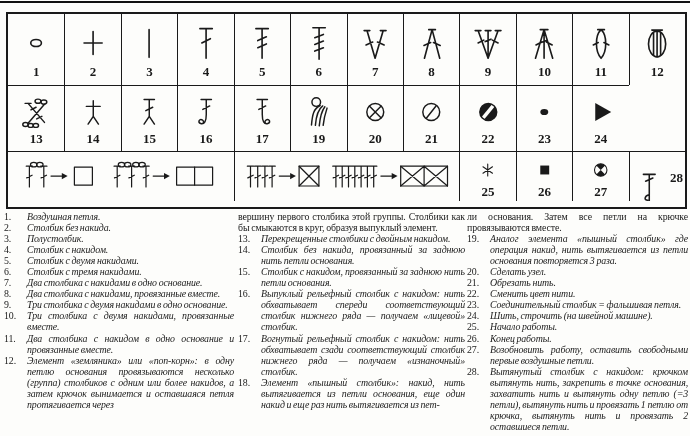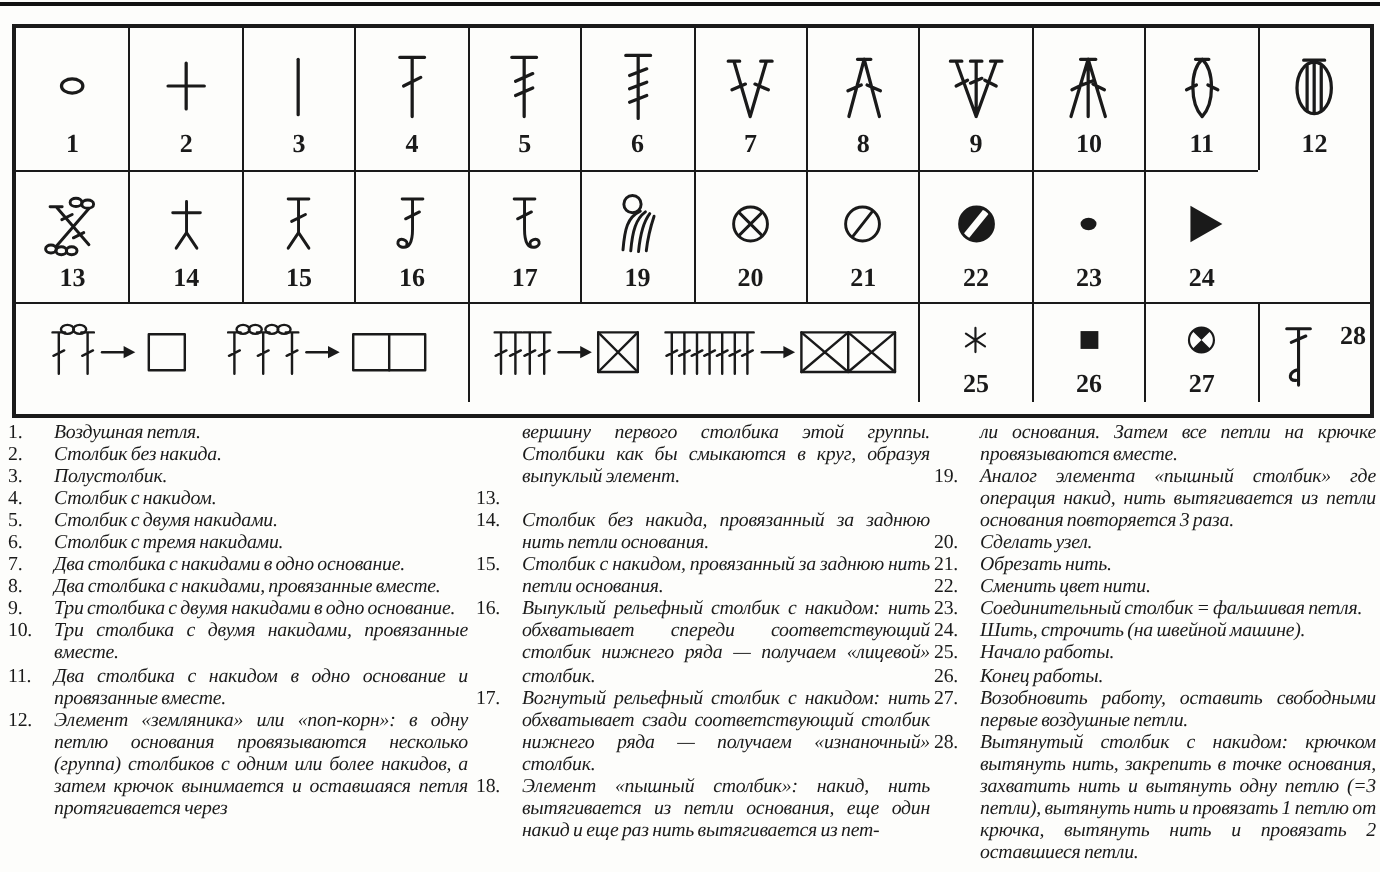--- a/index.html
+++ b/index.html
@@ -15,36 +15,36 @@
   .c.bl{border-left:1.4px solid #1a1a1a;}
   .c.bt{border-top:1.4px solid #1a1a1a;}
   .c .sym{display:flex;align-items:center;justify-content:center;}
   .c .sym svg{display:block;}
   .r1 .sym svg{height:42px;}
   .r2 .sym svg{height:38px;}
   .r3 .sym svg{height:28px;}
   .num{font-weight:bold;font-size:13px;line-height:13px;margin-top:1px;}
   .span4{grid-column:span 4;flex-direction:row;gap:5px;justify-content:center;}
   .span4 svg{display:block;height:36px;}
-  .cell28{flex-direction:row;align-items:flex-start;gap:2px;padding-top:6px;}
+  .cell28{flex-direction:row;align-items:flex-start;gap:2px;padding-top:16px;}
   .cell28 .num{margin-top:3px;}
   svg .ink{stroke:#1a1a1a;stroke-width:1.7;fill:none;stroke-linecap:round;stroke-linejoin:round;}
   svg .thin{stroke:#1a1a1a;stroke-width:1.35;fill:none;stroke-linecap:round;stroke-linejoin:round;}
   svg .fill{fill:#1a1a1a;stroke:none;}
   
   .legend{position:absolute;top:211px;left:0;width:690px;font-size:9.9px;line-height:11.05px;
           letter-spacing:-0.12px;word-spacing:-0.6px;}
   .lcol{position:absolute;top:0;}
   .lcol1{left:4px;width:230px;}
   .lcol2{left:238px;width:227px;}
   .lcol3{left:467px;width:221px;}
   .li{display:flex;}
   .li .n{flex:0 0 23px;}
   .li .t{flex:1;text-align:justify;font-style:italic;}
-  .cont{margin-left:23px;text-align:justify;font-style:italic;}
+  .cont{text-align:justify;}
 </style>
 </head>
 <body>
 
 <div class="page">
   <div class="toprule"></div>
   <div class="symtable" id="symtable">
       <div class="c r1">
         <div class="sym">
           <svg viewBox="0 0 40 44">
@@ -359,20 +359,21 @@
         </div>
         <div class="li">
           <span class="n">12.</span>
           <span class="t">Элемент «земляника» или «поп-корн»: в одну петлю основания провязываются несколько (группа) столбиков с одним или более накидов, а затем крючок вынимается и оставшаяся петля протягивается через</span>
         </div>
       </div>
     <div class="lcol lcol2">
         <div class="cont">вершину первого столбика этой группы. Столбики как бы смыкаются в круг, образуя выпуклый элемент.</div>
         <div class="li">
           <span class="n">13.</span>
+          <span class="t">Перекрещенные столбики с двойным накидом.</span>
         </div>
         <div class="li">
           <span class="n">14.</span>
           <span class="t">Столбик без накида, провязанный за заднюю нить петли основания.</span>
         </div>
         <div class="li">
           <span class="n">15.</span>
           <span class="t">Столбик с накидом, провязанный за заднюю нить петли основания.</span>
         </div>
         <div class="li">

